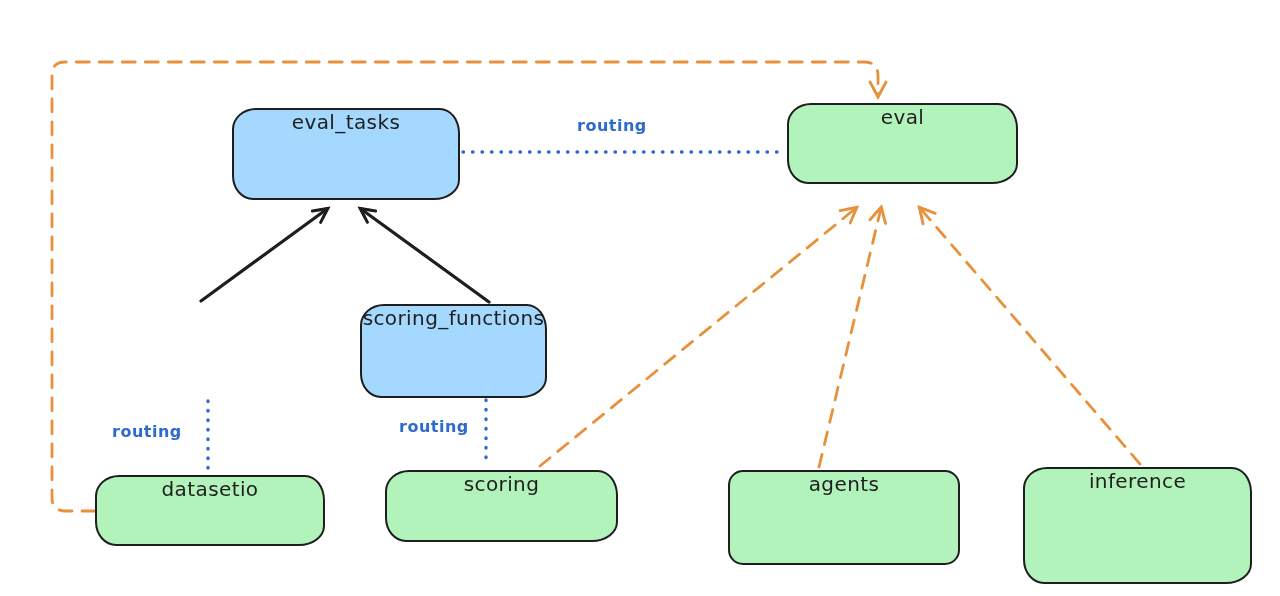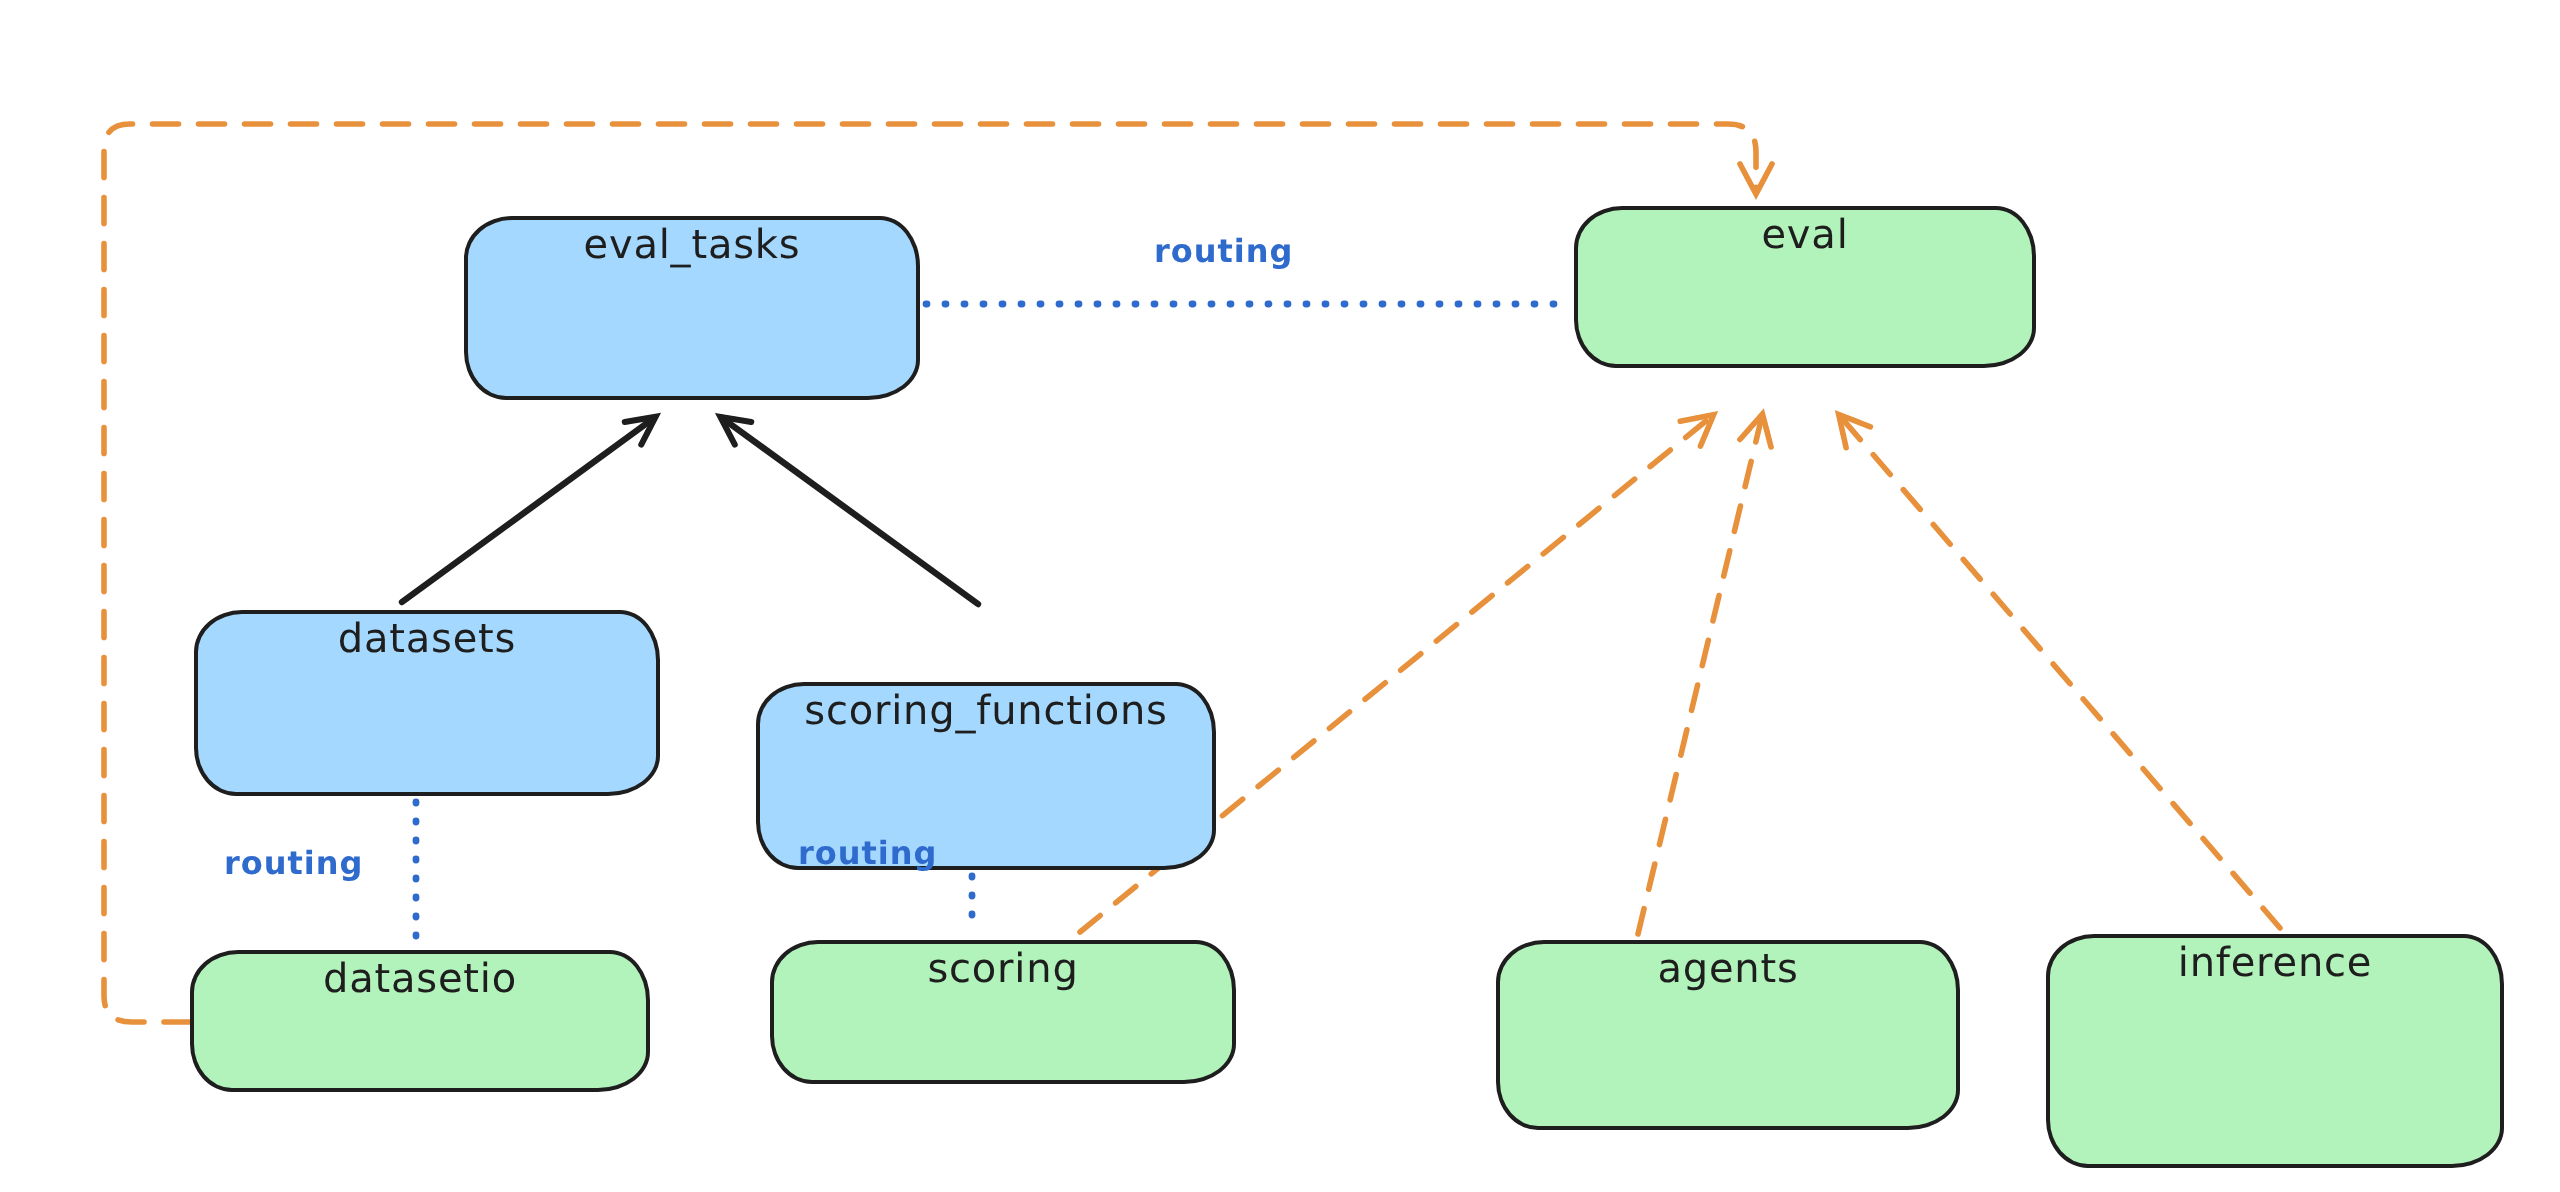--- a/index.html
+++ b/index.html
@@ -99,37 +99,34 @@
   </svg>
 
   <div class="node blue" style="left:232px;  top:108px; width:228px; height:92px;">
     <span>eval_tasks</span>
   </div>
 
   <div class="node green" style="left:787px;  top:103px; width:231px; height:81px;">
     <span>eval</span>
   </div>
 
-  <div class="node blue" style="left:97px;   top:305px; width:233px; height:93px;">
-    <span>datasets</span>
-  </div>
 
-  <div class="node blue" style="left:378px;  top:304px; width:230px; height:94px;margin-top:37px;">
+  <div class="node blue" style="left:360px;  top:304px; width:187px; height:94px;">
     <span>scoring_functions</span>
   </div>
 
   <div class="node green" style="left:95px;   top:475px; width:230px; height:71px;">
     <span>datasetio</span>
   </div>
 
   <div class="node green" style="left:385px;  top:470px; width:233px; height:72px;">
     <span>scoring</span>
   </div>
 
-  <div class="node green" style="left:748px;  top:470px; width:232px; height:95px;">
+  <div class="node green" style="left:728px;  top:470px; width:232px; height:95px;border-radius:15px;">
     <span>agents</span>
   </div>
 
   <div class="node green" style="left:1023px; top:467px; width:229px; height:117px;">
     <span>inference</span>
   </div>
 
   <div class="edge-label" style="left:577px; top:116px;">routing</div>
   <div class="edge-label" style="left:112px; top:422px;">routing</div>
   <div class="edge-label" style="left:399px; top:417px;">routing</div>

